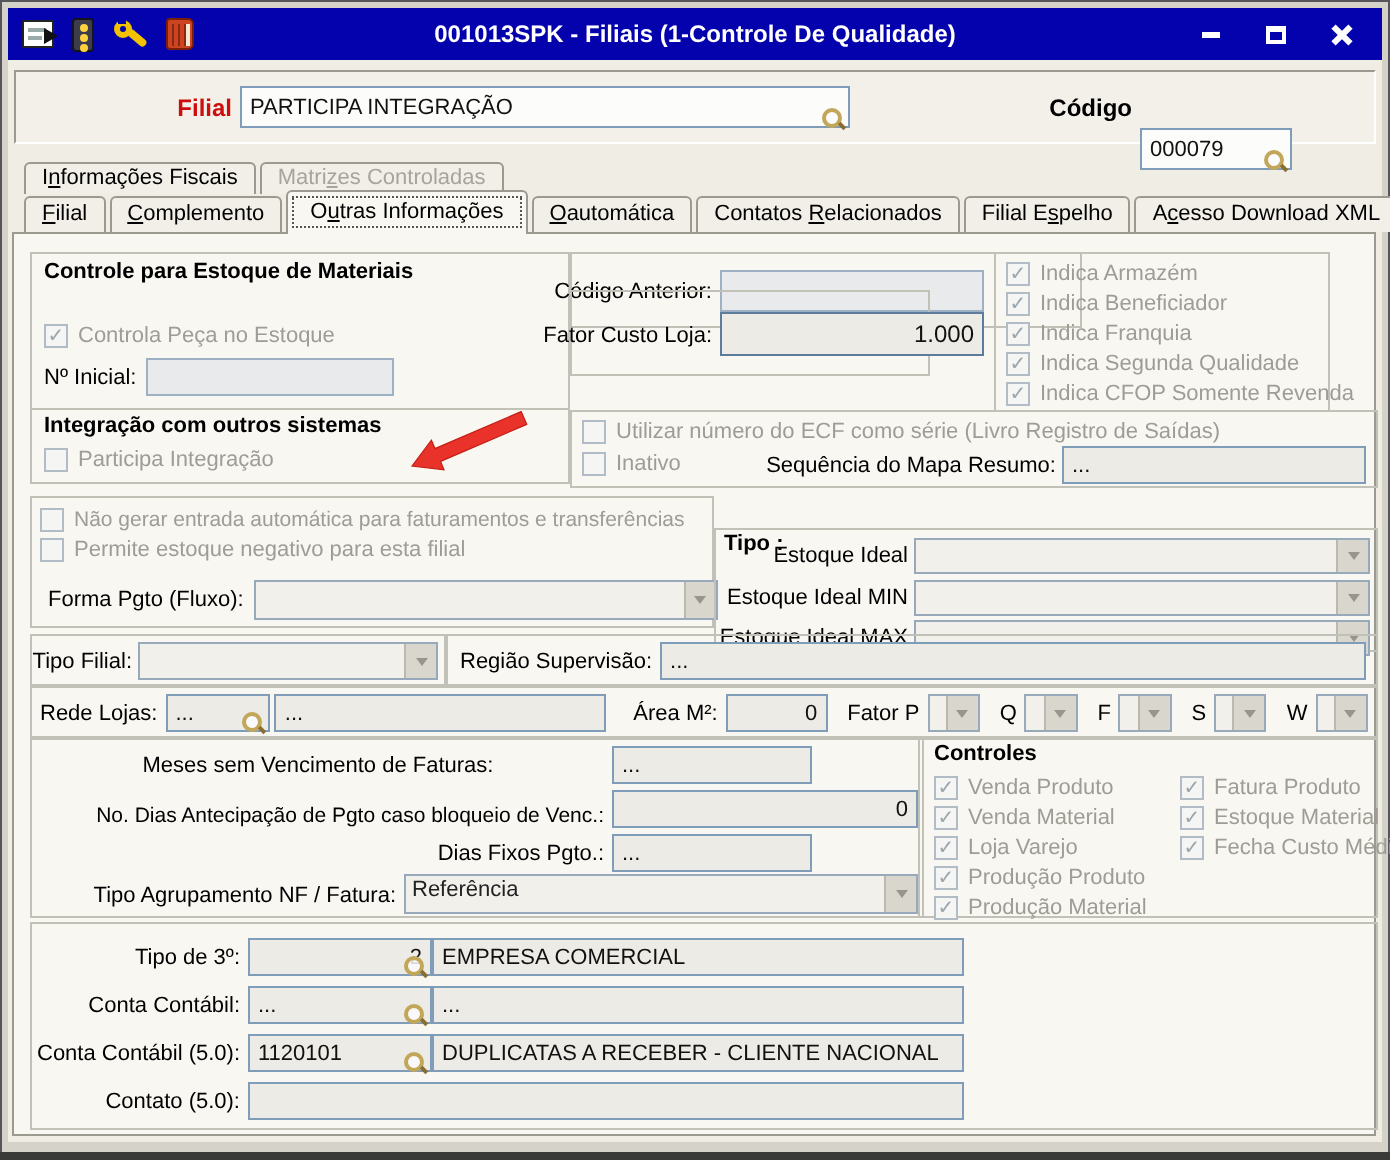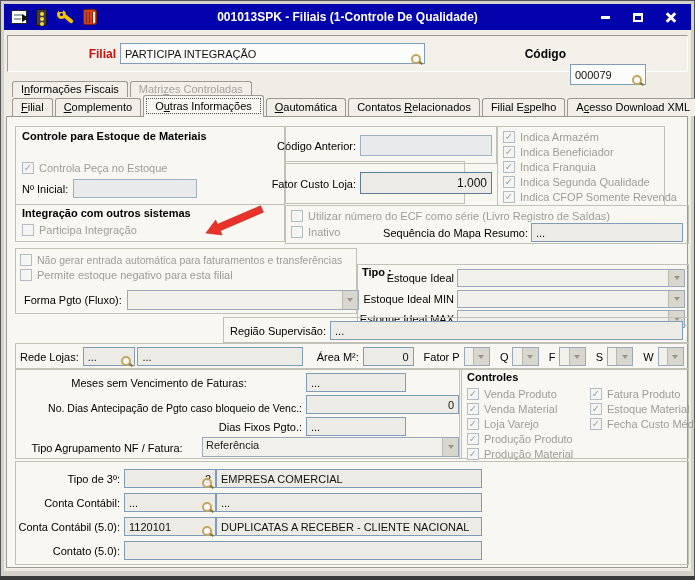--- a/index.html
+++ b/index.html
@@ -179,30 +179,30 @@
       <div class="cbrow abs" style="left:6px;top:96px;">
         <span class="cb"></span>
         <span class="dlbl">Participa Integração</span>
       </div>
     </div>
 
     <svg class="abs" style="left:197px;top:86px;z-index:5;" width="64" height="38">
       <polygon points="2,30 11.7,17.1 13.5,21.3 56.6,2.8 59.4,9.2 16.3,27.7 18,31.9" fill="#E8322A" stroke="#C41F14" stroke-width="0.6"></polygon>
     </svg>
 
-    <div class="box" style="left:278px;top:9px;width:212px;height:38px;">
+    <div class="box" style="left:278px;top:9px;width:256px;height:38px;">
       <div class="rt abs" style="left:0;top:9px;width:70px;height:19px;">
           <span class="lbl">Código Anterior:</span>
         </div>
       <span class="fld dis abs" style="left:74px;top:8px;width:132px;height:21px;">
           <span></span>
         </span>
     </div>
 
-    <div class="box" style="left:278px;top:44px;width:180px;height:43px;">
+    <div class="box" style="left:278px;top:28px;width:180px;height:43px;">
       <div class="rt abs" style="left:0;top:12px;width:70px;height:19px;">
           <span class="lbl">Fator Custo Loja:</span>
         </div>
       <span class="fld num abs" style="left:74px;top:10px;width:132px;height:22px;font-size:12px;border-color:#5D7C9C;">
           <span>1.000</span>
         </span>
     </div>
 
     <div class="box" style="left:490px;top:9px;width:168px;height:80px;">
       <div class="cbrow abs" style="left:5px;top:3px;">
@@ -288,20 +288,31 @@
           <span class="lbl">Estoque Ideal MAX</span>
         </div>
       <span class="combo abs" style="left:99px;top:45px;width:228px;height:18px;">
           <span class="cval"></span>
           <span class="cbtn">
             <i class="arr"></i>
           </span>
         </span>
     </div>
 
+    <div class="box" style="left:8px;top:200px;width:208px;height:26px;">
+      <div class="rt abs" style="left:0;top:4px;width:50px;height:18px;">
+          <span class="lbl">Tipo Filial:</span>
+        </div>
+      <span class="combo abs" style="left:53px;top:3px;width:150px;height:19px;">
+          <span class="cval"></span>
+          <span class="cbtn">
+            <i class="arr"></i>
+          </span>
+        </span>
+    </div>
 
     <div class="box" style="left:216px;top:200px;width:466px;height:26px;">
       <div class="rowflex" style="left:6px;top:3px;right:5px;height:19px;">
         <span class="lbl">Região Supervisão:</span>
         <span class="fld" style="flex:1;height:19px;margin-left:4px;">
             <span>...</span>
           </span>
       </div>
     </div>
 
@@ -369,21 +380,21 @@
         </div>
       <span class="fld num abs" style="left:290px;top:25px;width:153px;height:19px;">
           <span>0</span>
         </span>
       <div class="rt abs" style="left:0;top:48px;width:286px;height:18px;">
           <span class="lbl">Dias Fixos Pgto.:</span>
         </div>
       <span class="fld abs" style="left:290px;top:47px;width:100px;height:19px;">
           <span>...</span>
         </span>
-      <div class="rt abs" style="left:0;top:68px;width:182px;height:20px;justify-content:center;">
+      <div class="rt abs" style="left:0;top:68px;width:182px;height:20px;">
           <span class="lbl">Tipo Agrupamento NF / Fatura:</span>
         </div>
       <span class="combo abs" style="left:186px;top:67px;width:257px;height:20px;">
           <span class="cval">Referência</span>
           <span class="cbtn">
             <i class="arr"></i>
           </span>
         </span>
     </div>
 

